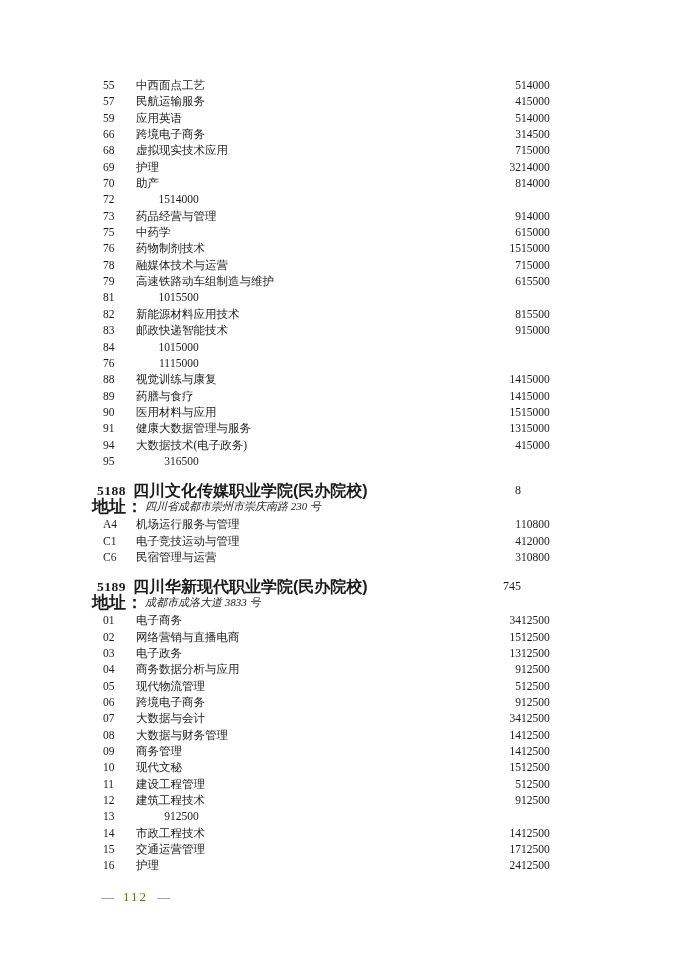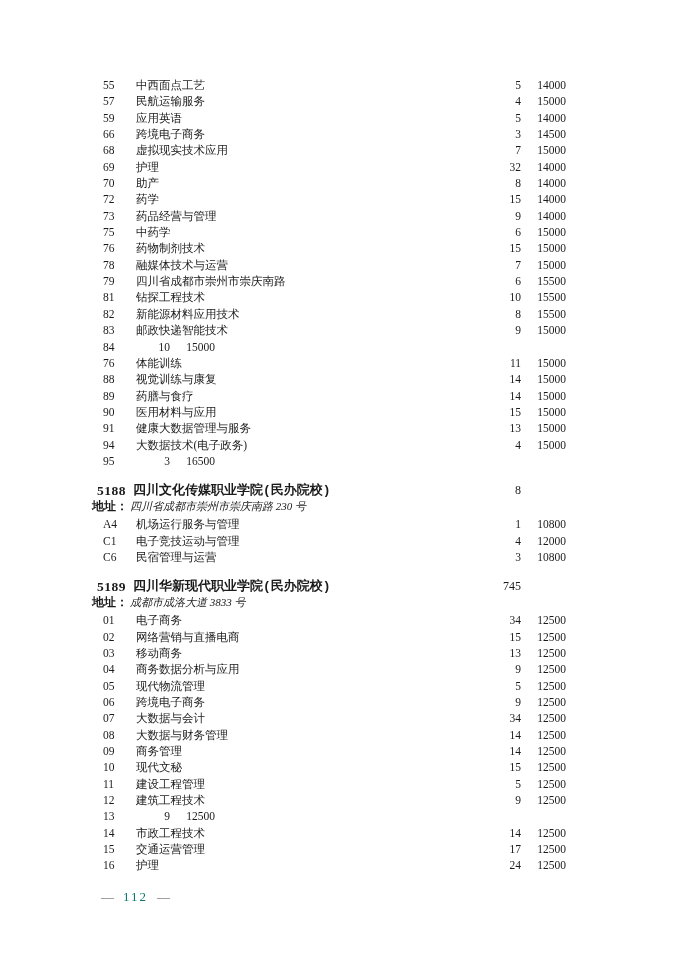--- a/index.html
+++ b/index.html
@@ -22,65 +22,65 @@
     display:flex;
     align-items:baseline;
     font-size:11.5px;
     line-height:16.35px;
     height:16.35px;
     white-space:nowrap;
   }
   .row .code{flex:none;width:17px;padding-left:3px;}
   .row .name{flex:1;margin-left:16px;overflow:hidden;}
   .row .count{flex:none;width:50px;text-align:right;}
-  .row .fee{flex:none;width:45px;text-align:right;}
+  .row .fee{flex:none;width:45px;text-align:left;}
   
   .section{margin-top:12.5px;}
   .sec-header{
     display:flex;
     align-items:flex-end;
     font-size:13.5px;
     line-height:17.5px;
     font-weight:bold;
     margin-left:-3px;
     white-space:nowrap;
   }
   .sec-header .code{flex:none;letter-spacing:0.5px;}
   .sec-header .name{
     flex:1;margin-left:7px;
-    font-family:Liberation Mono, monospace;
-    font-size:13px;
+    font-family:Liberation Sans, sans-serif;
+    font-size:16px;
     overflow:hidden;
   }
   .sec-header .count{
     flex:none;width:56px;text-align:right;
     font-weight:normal;font-size:12px;
     font-family:"Liberation Serif","DejaVu Serif",serif;
   }
   .sec-header .spacer{flex:none;width:45px;}
   .addr{
     display:flex;
     font-size:11px;
     line-height:15px;
     margin-left:-8px;
     margin-bottom:2px;
     white-space:nowrap;
   }
-  .addr .label{font-weight:bold;font-size:12px;flex:none;}
+  .addr .label{font-weight:bold;font-size:17px;flex:none;}
   .addr .value{font-style:italic;margin-left:2px;color:#222;}
   
   .footer{
     position:absolute;
     left:101px;top:889px;
     font-size:13px;
     line-height:16px;
     white-space:nowrap;
   }
   .footer .dash{color:#6d6d6d;letter-spacing:0;}
-  .footer .num{color:#0f766e;margin:0 9px;letter-spacing:2px;}
+  .footer .num{color:#4d7c0f;margin:0 9px;letter-spacing:2px;}
 </style>
 </head>
 <body>
 
 <div class="page">
   <main class="content">
     <div id="cont-rows">
         <div class="row">
           <span class="code">55</span>
           <span class="name">中西面点工艺</span>
@@ -118,21 +118,20 @@
           <span class="fee">14000</span>
         </div>
         <div class="row">
           <span class="code">70</span>
           <span class="name">助产</span>
           <span class="count">8</span>
           <span class="fee">14000</span>
         </div>
         <div class="row">
           <span class="code">72</span>
-          <span class="name">药学</span>
           <span class="count">15</span>
           <span class="fee">14000</span>
         </div>
         <div class="row">
           <span class="code">73</span>
           <span class="name">药品经营与管理</span>
           <span class="count">9</span>
           <span class="fee">14000</span>
         </div>
         <div class="row">
@@ -148,27 +147,26 @@
           <span class="fee">15000</span>
         </div>
         <div class="row">
           <span class="code">78</span>
           <span class="name">融媒体技术与运营</span>
           <span class="count">7</span>
           <span class="fee">15000</span>
         </div>
         <div class="row">
           <span class="code">79</span>
-          <span class="name">四川省成都市崇州市崇庆南路</span>
+          <span class="name">高速铁路动车组制造与维护</span>
           <span class="count">6</span>
           <span class="fee">15500</span>
         </div>
         <div class="row">
           <span class="code">81</span>
-          <span class="name">钻探工程技术</span>
           <span class="count">10</span>
           <span class="fee">15500</span>
         </div>
         <div class="row">
           <span class="code">82</span>
           <span class="name">新能源材料应用技术</span>
           <span class="count">8</span>
           <span class="fee">15500</span>
         </div>
         <div class="row">
@@ -177,21 +175,20 @@
           <span class="count">9</span>
           <span class="fee">15000</span>
         </div>
         <div class="row">
           <span class="code">84</span>
           <span class="count">10</span>
           <span class="fee">15000</span>
         </div>
         <div class="row">
           <span class="code">76</span>
-          <span class="name">体能训练</span>
           <span class="count">11</span>
           <span class="fee">15000</span>
         </div>
         <div class="row">
           <span class="code">88</span>
           <span class="name">视觉训练与康复</span>
           <span class="count">14</span>
           <span class="fee">15000</span>
         </div>
         <div class="row">
@@ -273,21 +270,21 @@
             <span class="fee">12500</span>
           </div>
           <div class="row">
             <span class="code">02</span>
             <span class="name">网络营销与直播电商</span>
             <span class="count">15</span>
             <span class="fee">12500</span>
           </div>
           <div class="row">
             <span class="code">03</span>
-            <span class="name">移动商务</span>
+            <span class="name">电子政务</span>
             <span class="count">13</span>
             <span class="fee">12500</span>
           </div>
           <div class="row">
             <span class="code">04</span>
             <span class="name">商务数据分析与应用</span>
             <span class="count">9</span>
             <span class="fee">12500</span>
           </div>
           <div class="row">

